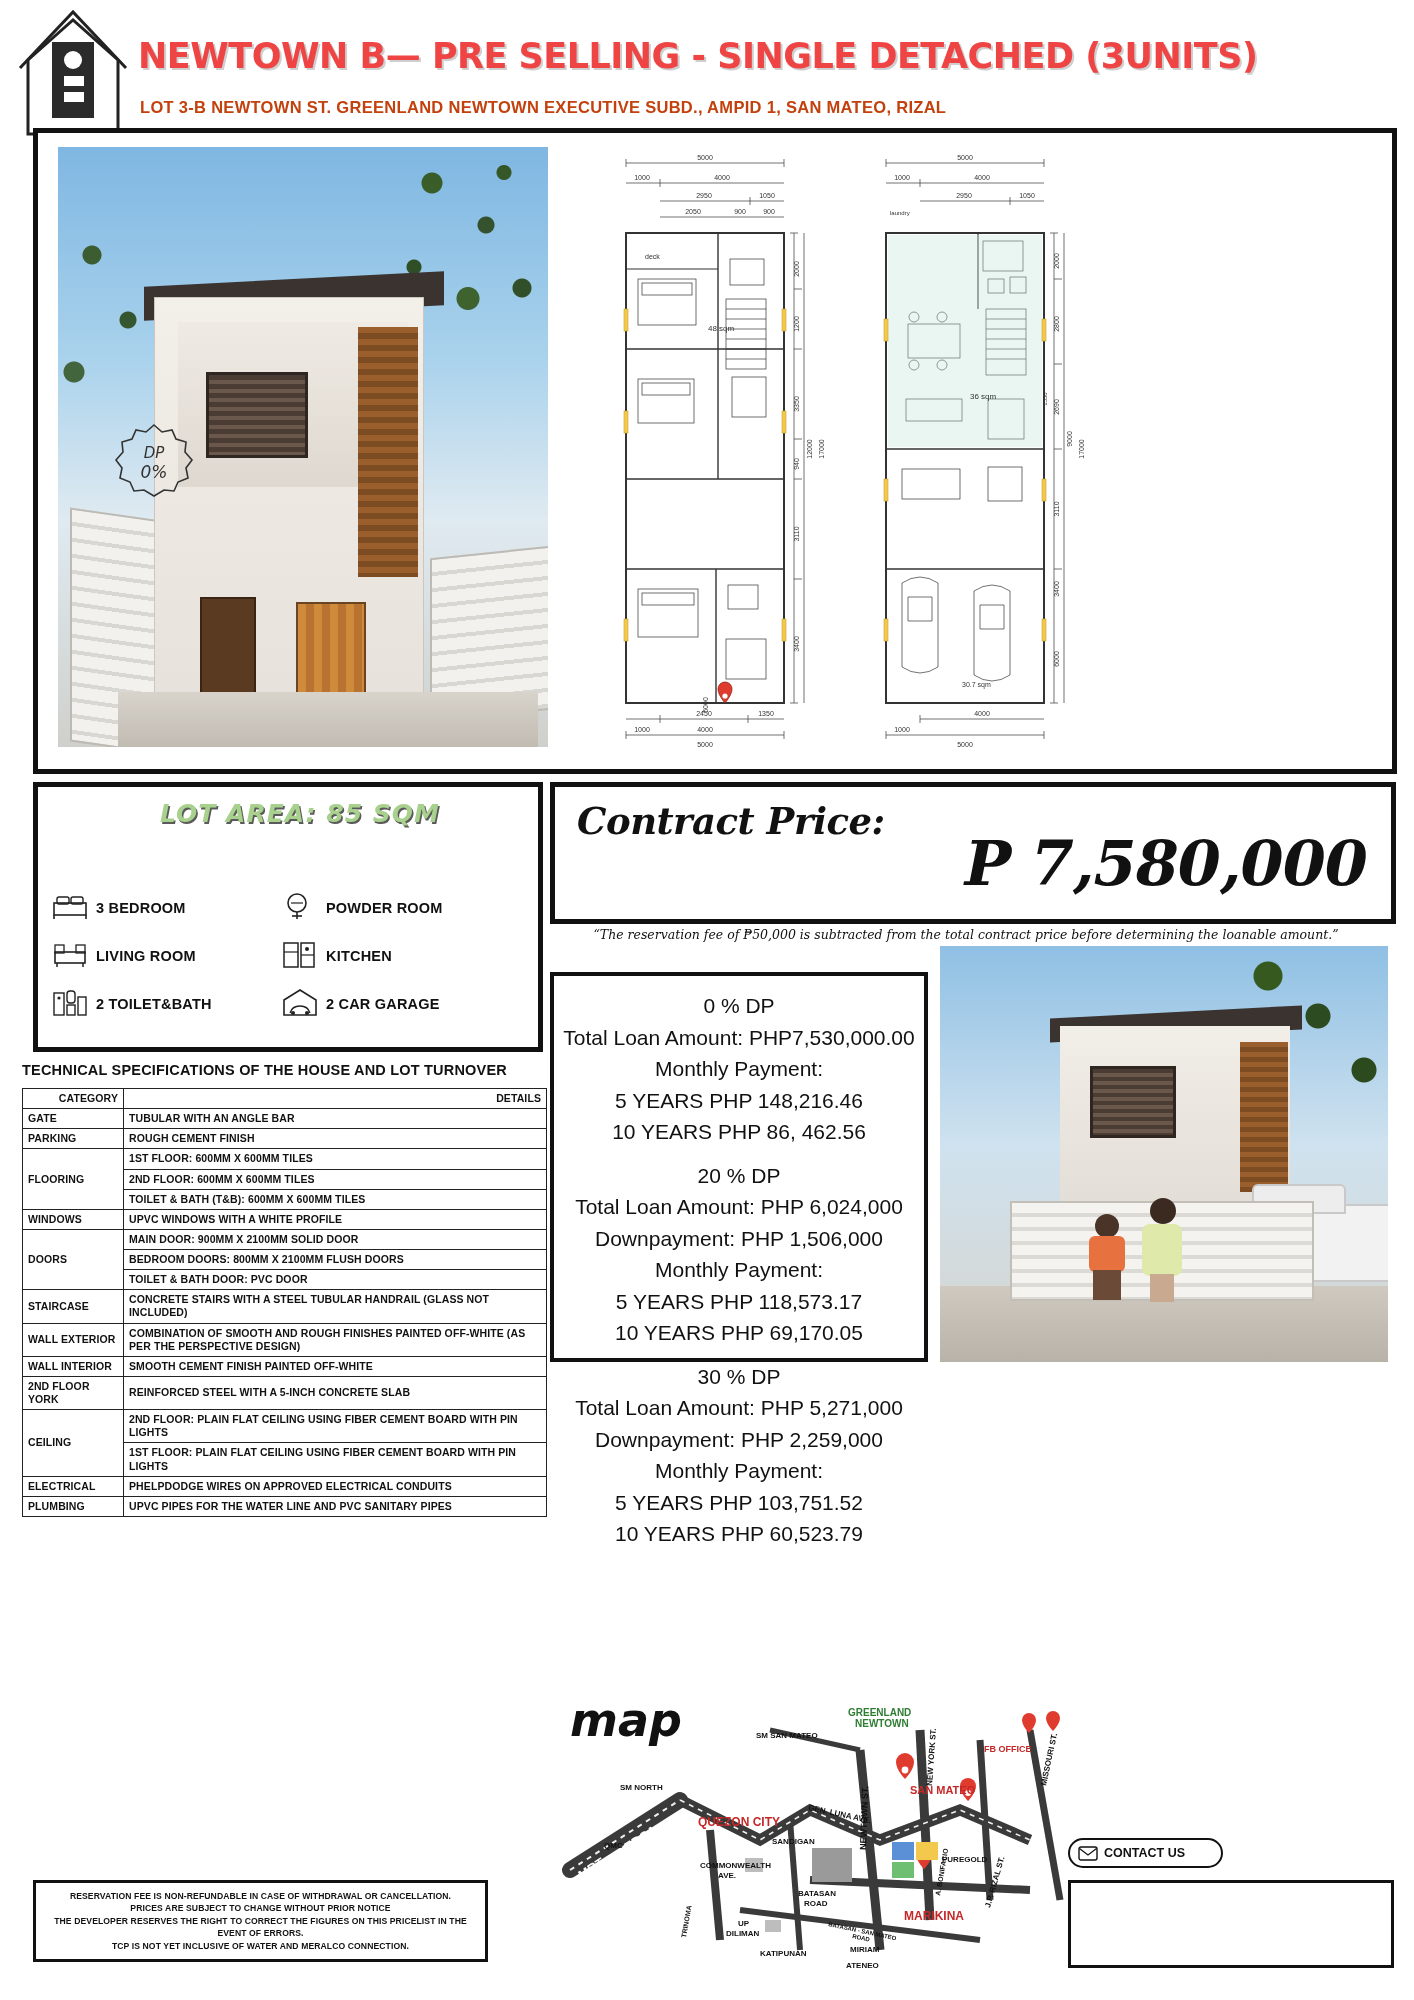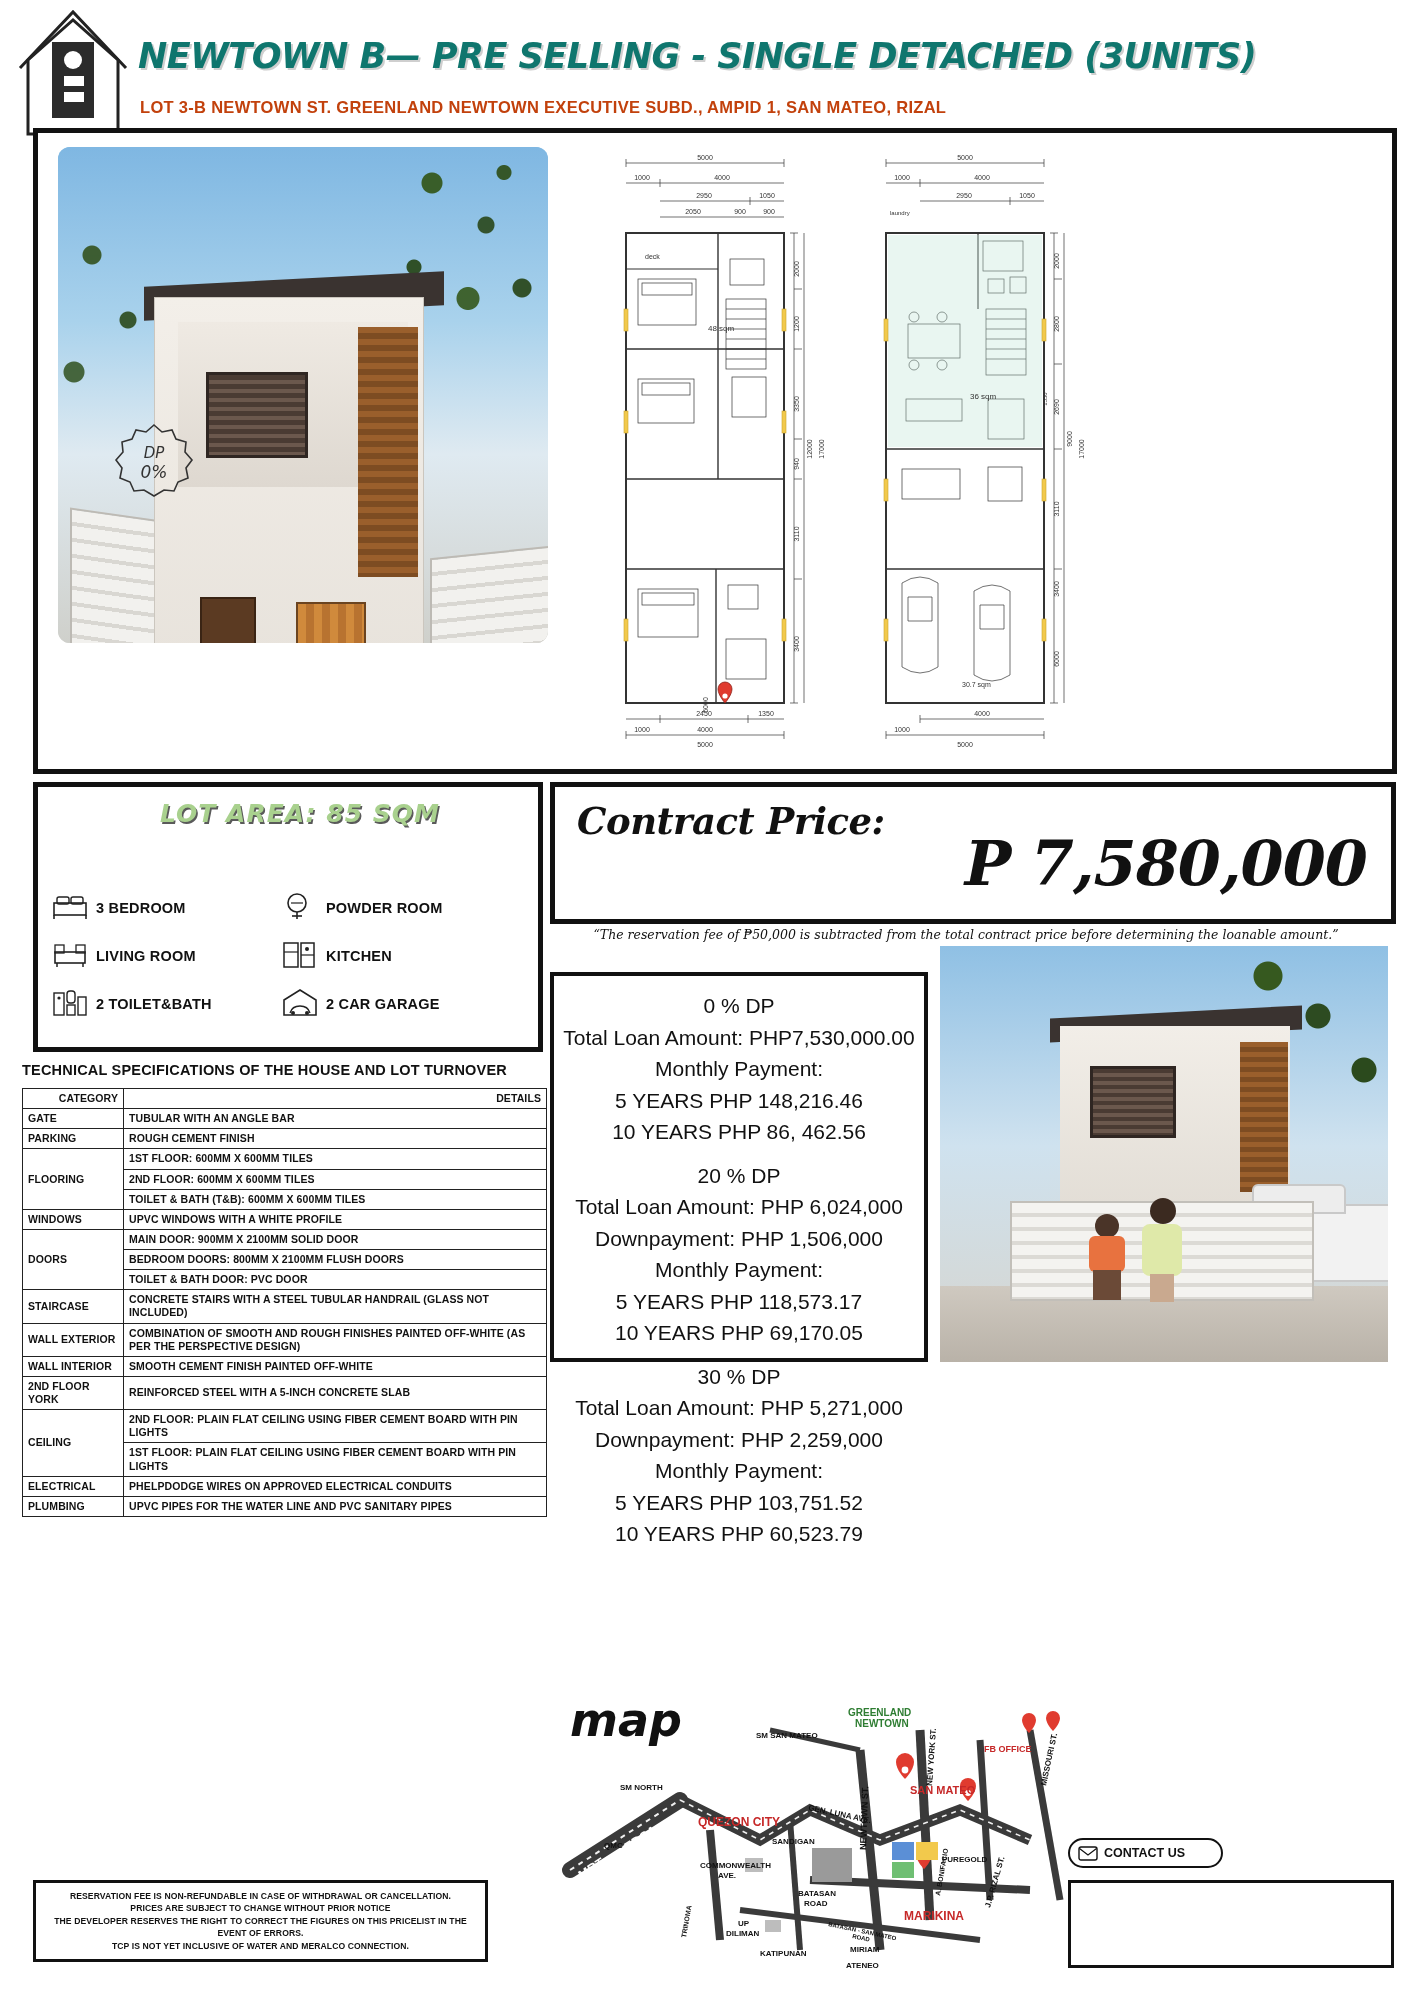--- a/index.html
+++ b/index.html
@@ -17,38 +17,38 @@
   .header{position:absolute;left:0;top:0;width:1414px;height:152px;}
   .logo{position:absolute;left:18px;top:8px;width:110px;height:140px;}
   .logo svg{display:block;}
   .logo-caption{
     position:absolute;left:18px;top:133px;width:110px;
     text-align:center;font-size:9px;letter-spacing:.5px;color:#222;font-weight:700;
   }
   .head-title{
     position:absolute;left:138px;top:36px;width:1250px;
     font-family:"DejaVu Sans", sans-serif;
-    font-size:35px;font-weight:bold;font-style:italic;
+    font-size:35px;font-weight:bold;
     letter-spacing:-.5px;
-    color:#0f766e;
+    color:#ef4444;
     text-shadow:2px 2px 0 #cfcfcf;
   }
   .head-sub{
     position:absolute;left:140px;top:98px;width:1250px;
     font-size:16.5px;font-weight:bold;letter-spacing:.3px;color:#c2410c;
   }
 
   
   .top-panel{
     position:absolute;left:33px;top:128px;width:1354px;height:636px;
     border:5px solid #111;background:#fff;
   }
   .perspective{
-    position:absolute;left:20px;top:14px;width:490px;height:496px;
-    border-radius:12px;overflow:hidden;
+    position:absolute;left:20px;top:14px;width:490px;height:600px;
+    border-radius:0;overflow:hidden;
     background:linear-gradient(#8fc4e8,#bcdcf0 45%,#e8eef1 70%,#cfcfcb 100%);
   }
   .persp-sky{position:absolute;inset:0;background:
      linear-gradient(180deg,#7fb7e2 0%,#a9d2ec 35%,#dfeaf1 62%,#cfd0cb 100%);}
   .persp-tree{
     position:absolute;right:-10px;top:-6px;width:180px;height:210px;
     background:radial-gradient(circle at 60% 40%,#2f4d24 0 8px,transparent 9px),
                radial-gradient(circle at 30% 20%,#35591f 0 10px,transparent 11px),
                radial-gradient(circle at 80% 70%,#2c4a1f 0 9px,transparent 10px),
                radial-gradient(circle at 50% 75%,#3a5e26 0 11px,transparent 12px),

